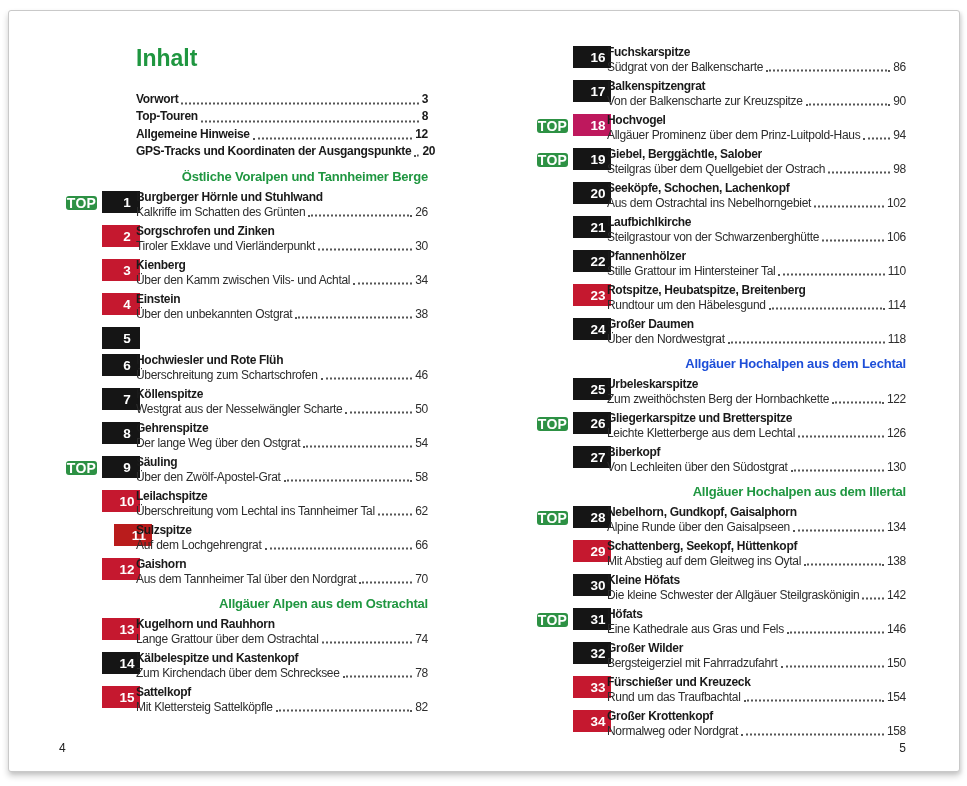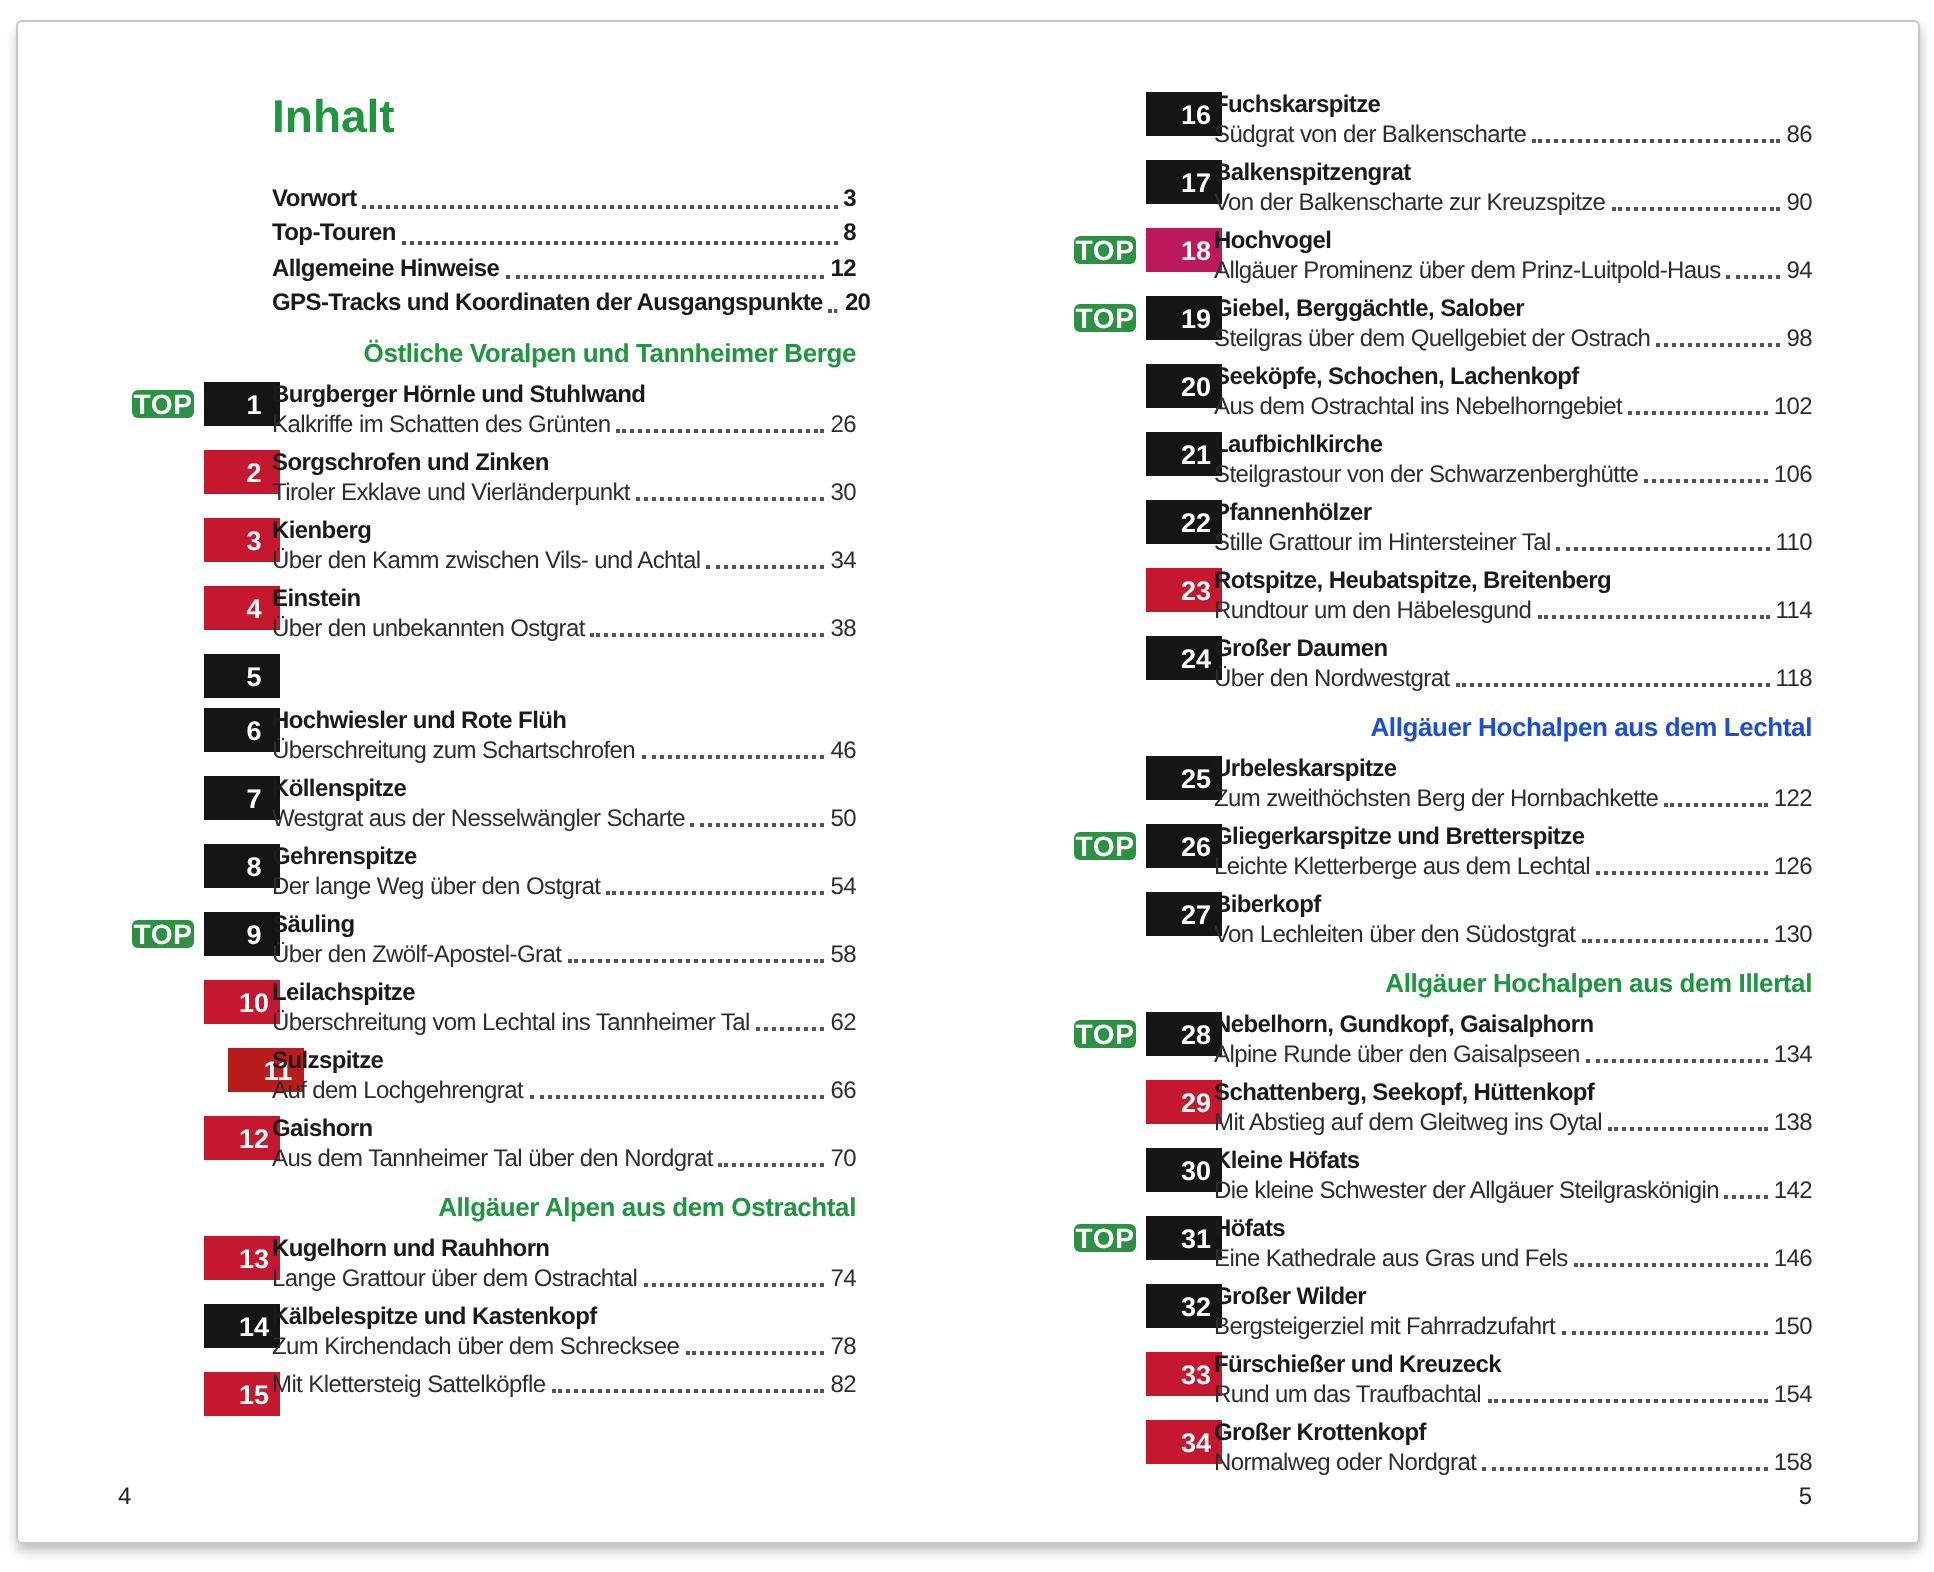--- a/index.html
+++ b/index.html
@@ -266,20 +266,21 @@
               <span class="stext">Zum Kirchendach über dem Schrecksee</span>
               <span class="leader"></span>
               <span class="pgnum">78</span>
             </div>
           </div>
         </div>
         <div class="entry">
           <span class="top-slot"></span>
           <span class="num-badge" style="background: rgb(197, 24, 47);">15</span>
           <div class="etext">
+            <div class="etitle">Sattelkopf</div>
             <div class="esub">
               <span class="stext">Mit Klettersteig Sattelköpfle</span>
               <span class="leader"></span>
               <span class="pgnum">82</span>
             </div>
           </div>
         </div>
       </div>
   </div>
 

